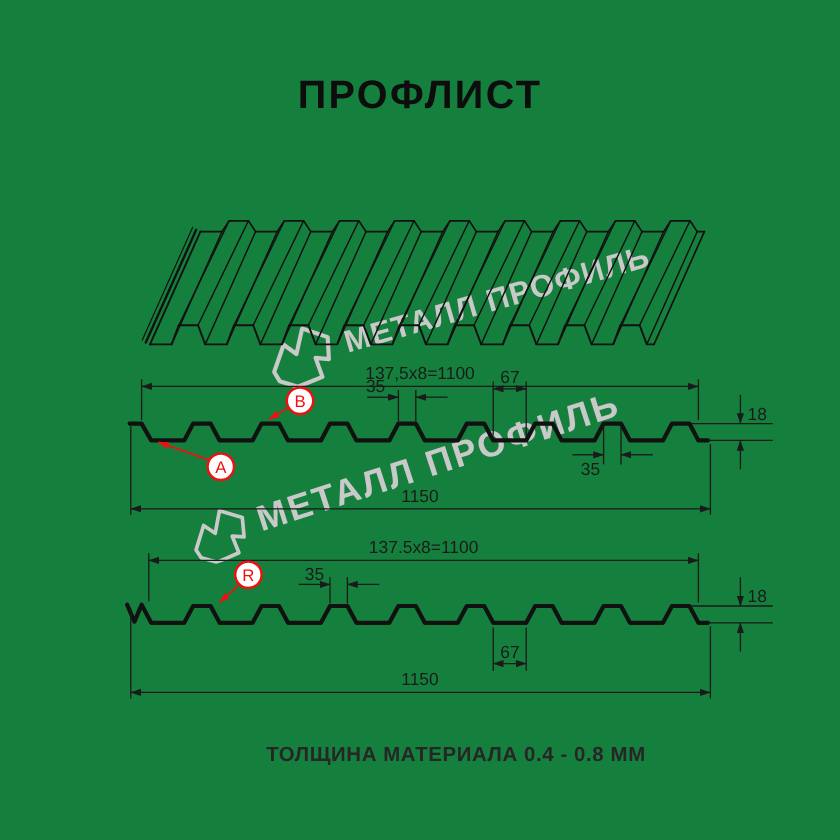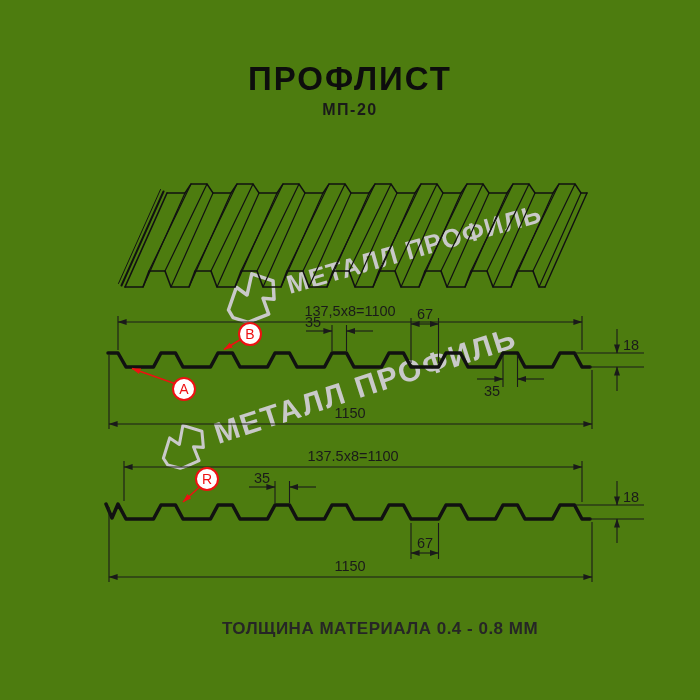--- a/index.html
+++ b/index.html
@@ -1,16 +1,16 @@
 <!DOCTYPE html>
 <html><head>
 <meta charset="utf-8">
 <style>
   html,body{margin:0;padding:0;background:#ffffff;}
-  .stage{position:relative;width:700px;height:700px;background:#4d7c0f;overflow:hidden;
+  .stage{position:relative;width:700px;height:700px;background:#15803d;overflow:hidden;
          font-family:"Liberation Sans",sans-serif;color:#1a1a1a;}
   .title{position:absolute;top:60px;left:0;width:700px;text-align:center;
          font-size:33px;font-weight:800;letter-spacing:2px;color:#0d0d0d;}
   .subtitle{position:absolute;top:101px;left:0;width:700px;text-align:center;
          font-size:16px;font-weight:600;letter-spacing:1.5px;color:#1a1a1a;}
   .footer{position:absolute;top:619px;left:0;width:700px;text-align:center;
          font-size:17px;font-weight:600;letter-spacing:.5px;color:#262626;padding-left:30px;}
   .wm{position:absolute;display:flex;align-items:center;gap:8px;color:#c9c9c9;
       font-weight:700;white-space:nowrap;z-index:0;transform-origin:left center;}
   .wm1{left:222px;top:278px;font-size:26px;letter-spacing:1px;transform:rotate(-16deg);}
@@ -24,21 +24,20 @@
   .redt{fill:#ee1111;font-size:14px;font-weight:400;text-anchor:middle;}
   .dt{fill:#1a1a1a;font-size:14.5px;text-anchor:middle;}
   .dts{fill:#1a1a1a;font-size:14.5px;text-anchor:start;}
 </style>
 </head>
 <body>
 
 <div class="stage">
 
   <div class="title">ПРОФЛИСТ</div>
-  <div class="subtitle">МП-20</div>
 
   <div class="wm wm1">
     <svg width="60" height="52" viewBox="0 0 100 90">
       <path d="M6,58 L30,24 L44,42 L62,9 L94,31 L87,62 L69,55 L71,84 L33,88 L10,73 Z" fill="none" stroke="#c9c9c9" stroke-width="6" stroke-linejoin="round"></path>
     </svg>
     <span>МЕТАЛЛ ПРОФИЛЬ</span>
   </div>
 
   <div class="wm wm2">
     <svg width="52" height="46" viewBox="0 0 100 90">

